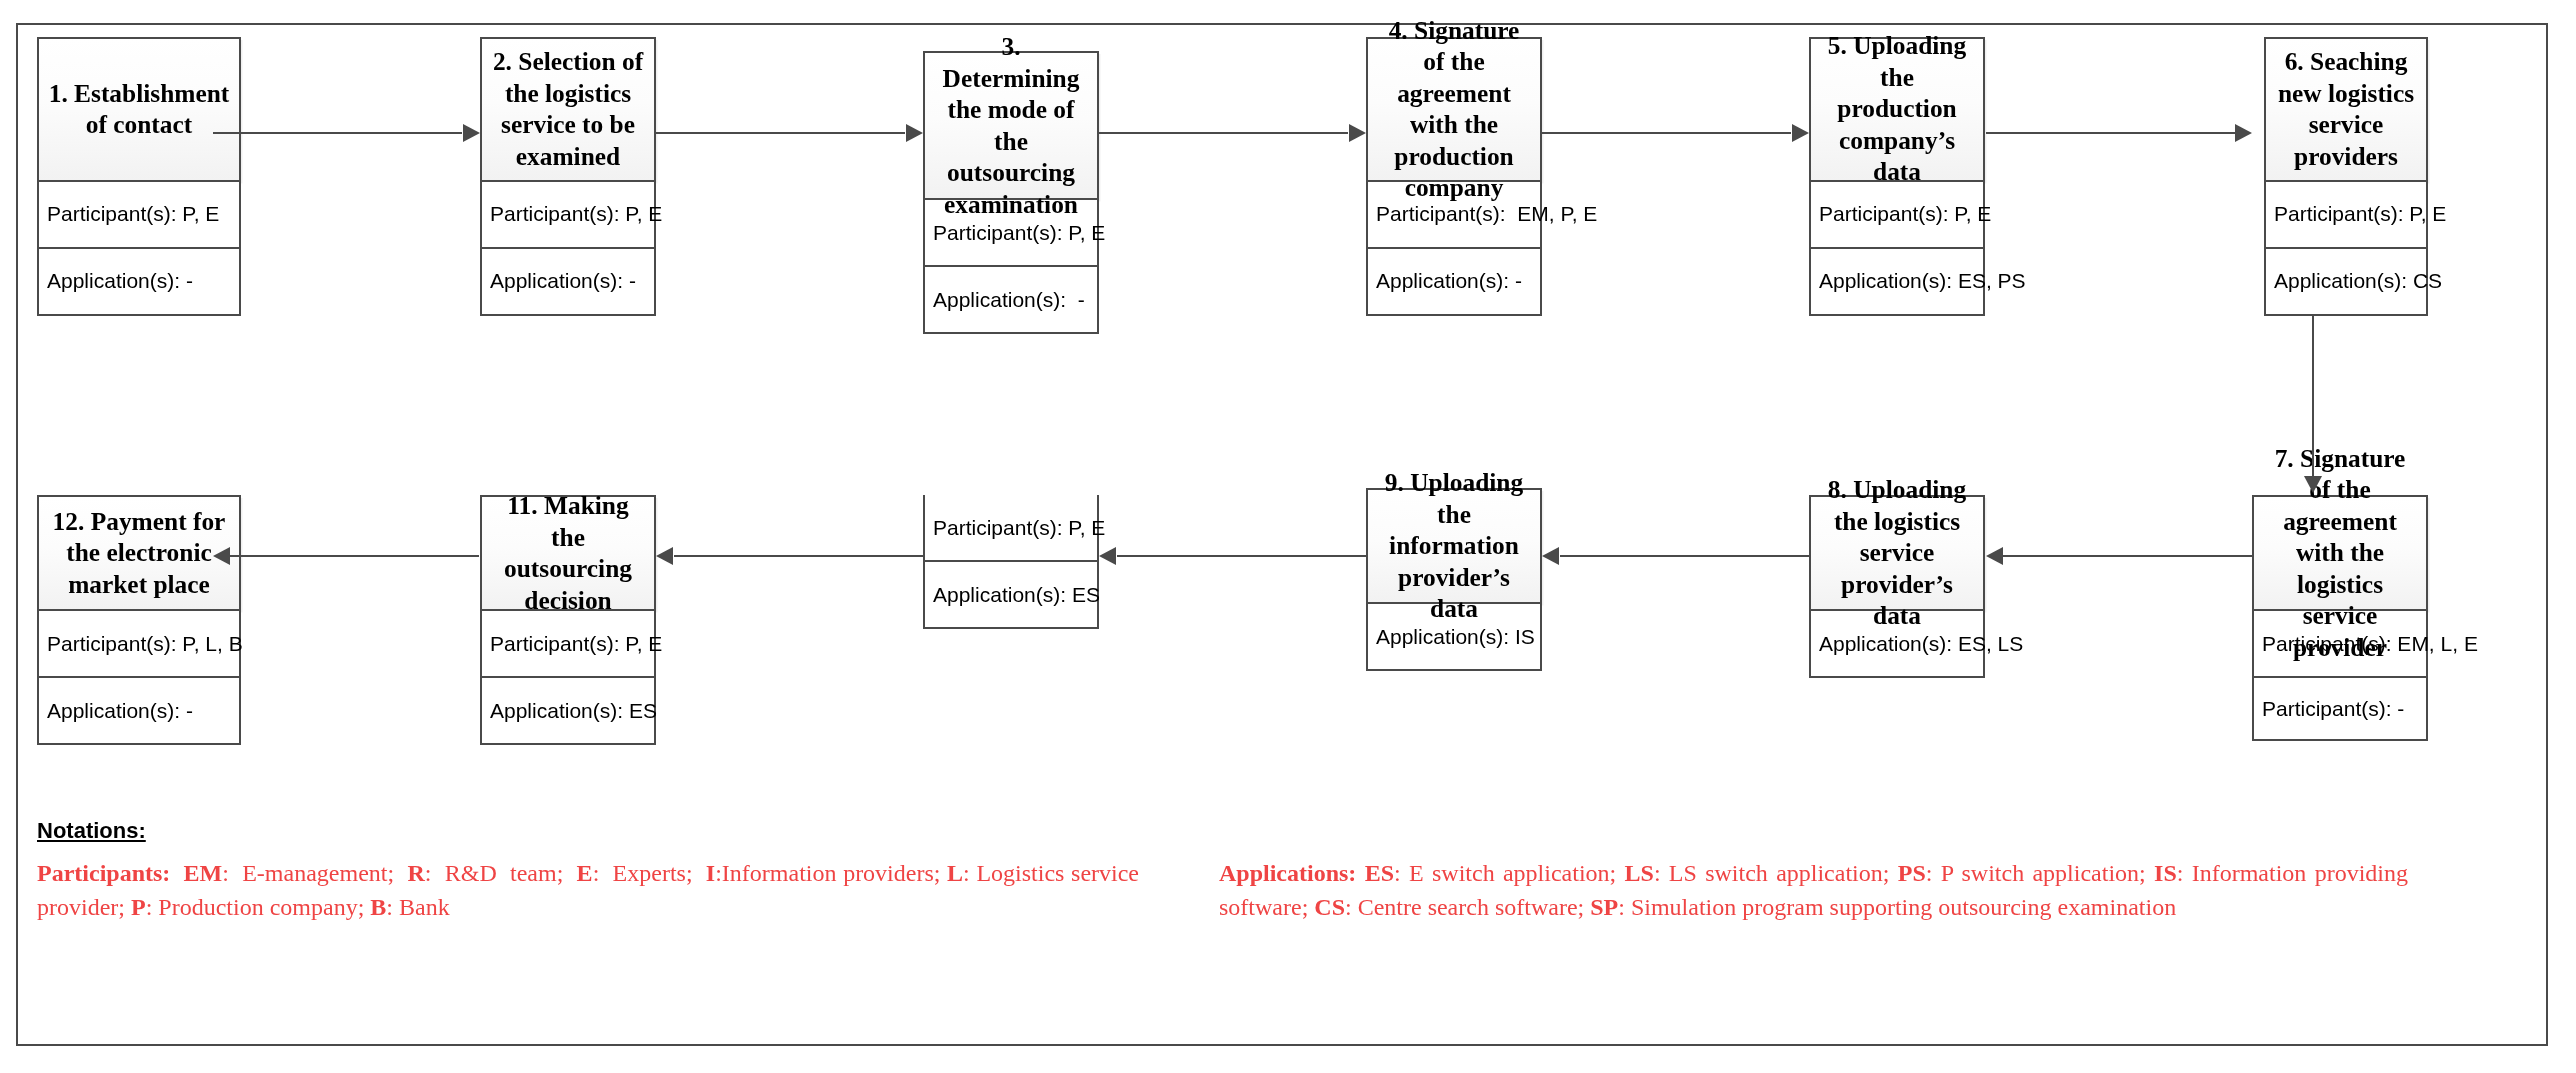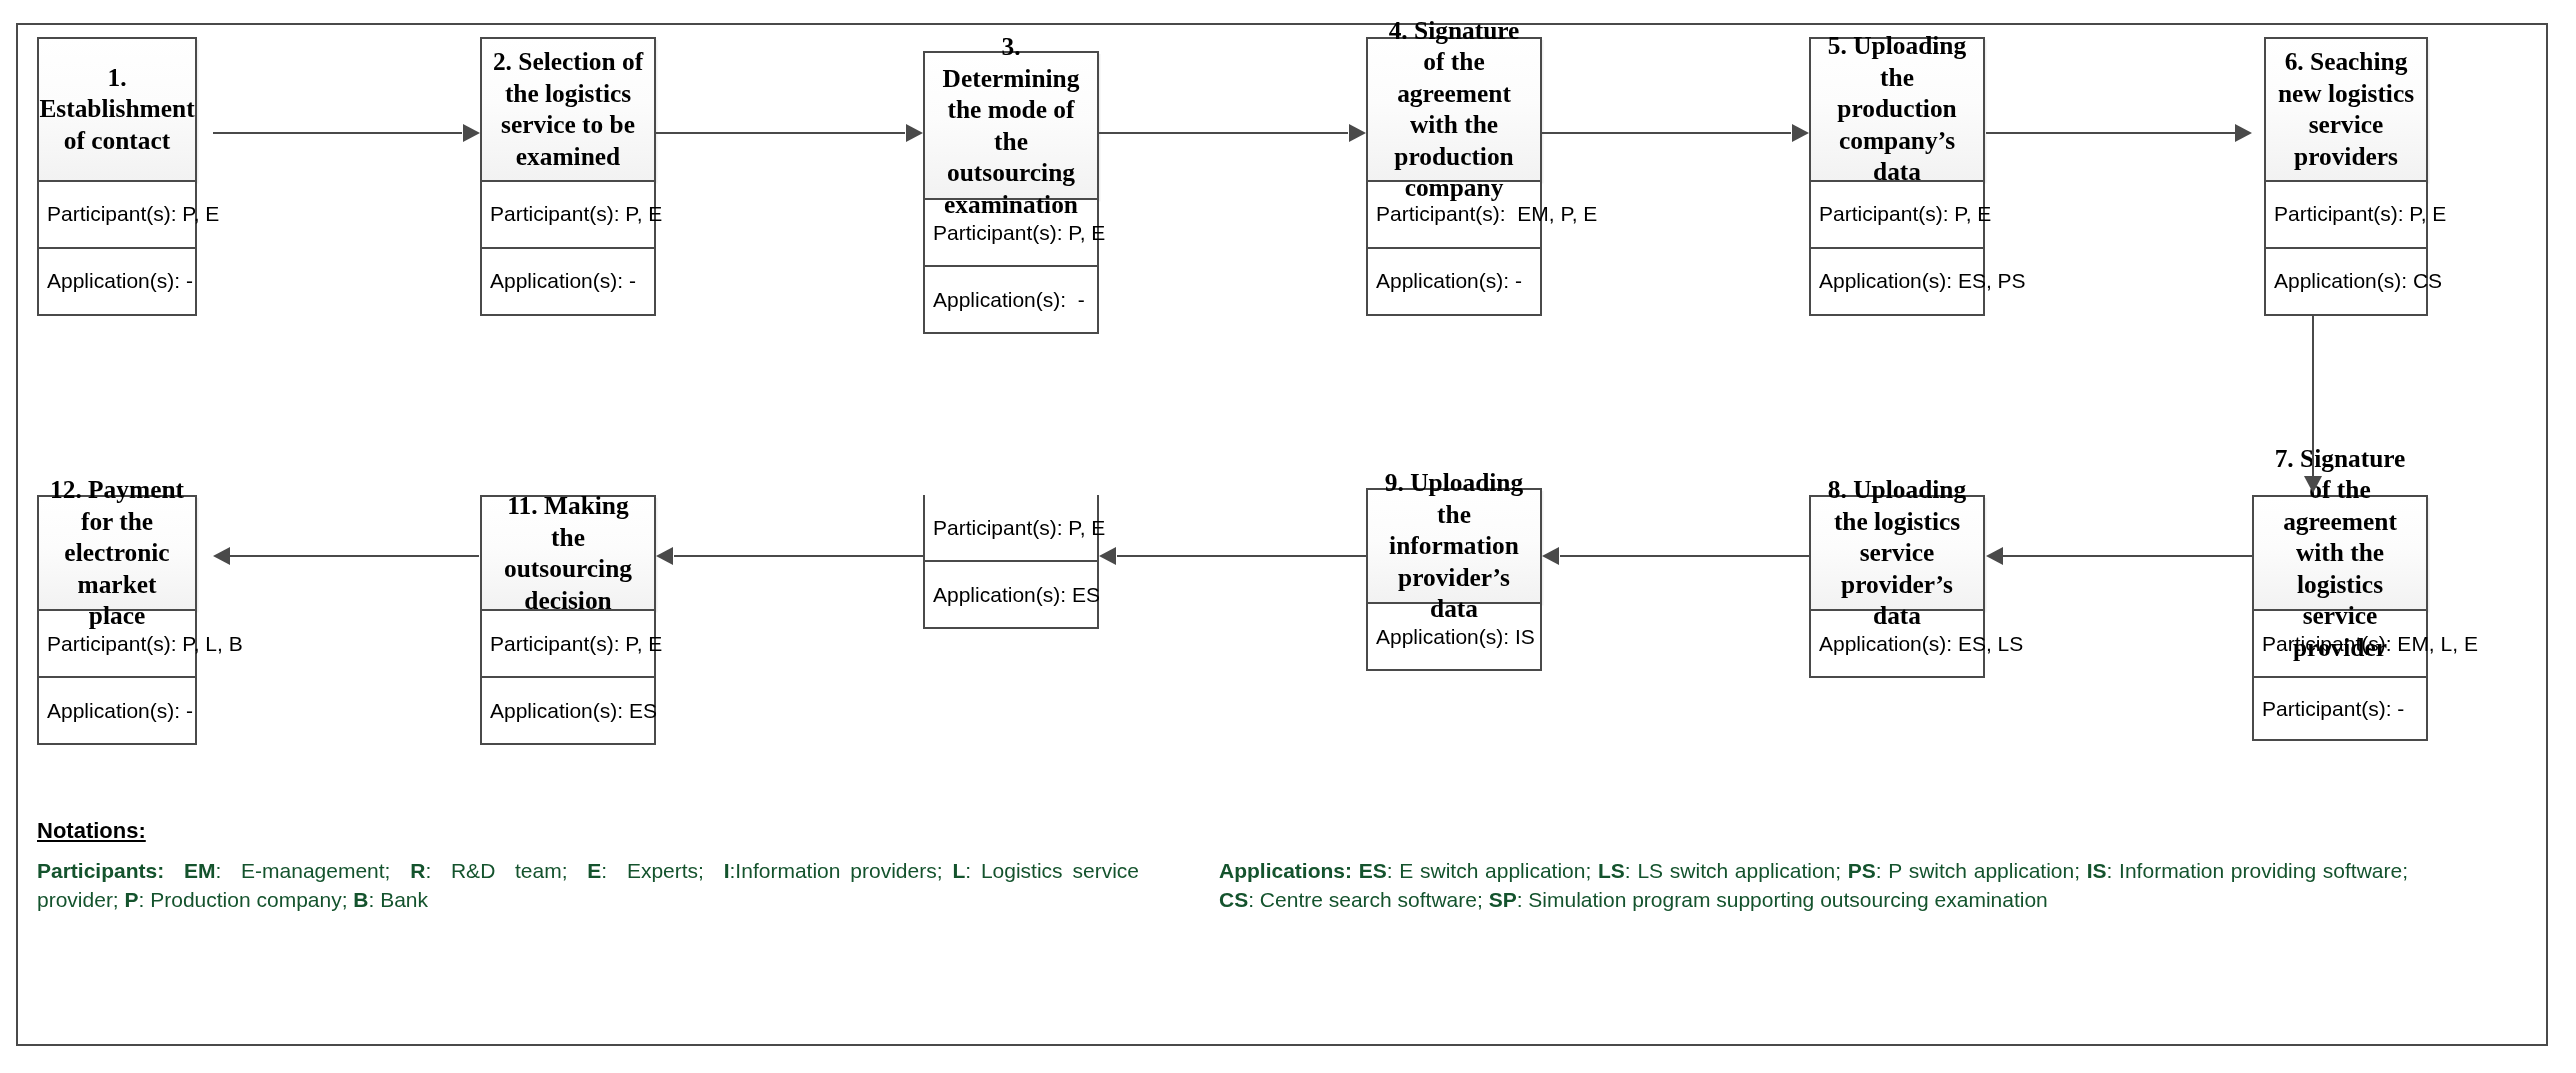--- a/index.html
+++ b/index.html
@@ -57,21 +57,21 @@
     align-items: center;
     font-family: "Liberation Sans", sans-serif;
     font-size: 21px;
     color: #000000;
     padding-left: 8px;
     white-space: pre;
     background: #ffffff;
   }
 
   
-  .c1 { left: 19px;   width: 160px; }
+  .c1 { left: 19px;   width: 204px; }
   .c2 { left: 462px;  width: 176px; }
   .c3 { left: 905px; width: 176px; }
   .c4 { left: 1348px; width: 176px; }
   .c5 { left: 1791px; width: 176px; }
   .c6 { left: 2234px; width: 176px; }
 
   
   .arrow-h {
     position: absolute;
     height: 2.2px;
@@ -119,24 +119,24 @@
     color: #000000;
     margin-bottom: 11.6px;
   }
   .nota-cols {
     display: flex;
     align-items: flex-start;
   }
   .nota-col-left  { width: 1102px; margin-right: 80px; }
   .nota-col-right { width: 1189px; }
   .nota-text {
-    font-family: Liberation Sans, sans-serif;
-    font-size: 21px;
+    font-family: Liberation Serif, serif;
+    font-size: 24px;
     line-height: 1.42;
-    color: #14532d;
+    color: #ef4444;
     text-align: justify;
   }
   .nota-text b { font-weight: bold; }
 </style>
 </head>
 <body>
 
 <div id="diagram-frame">
 
   <div class="pbox c1" style="top:11.6px;">

